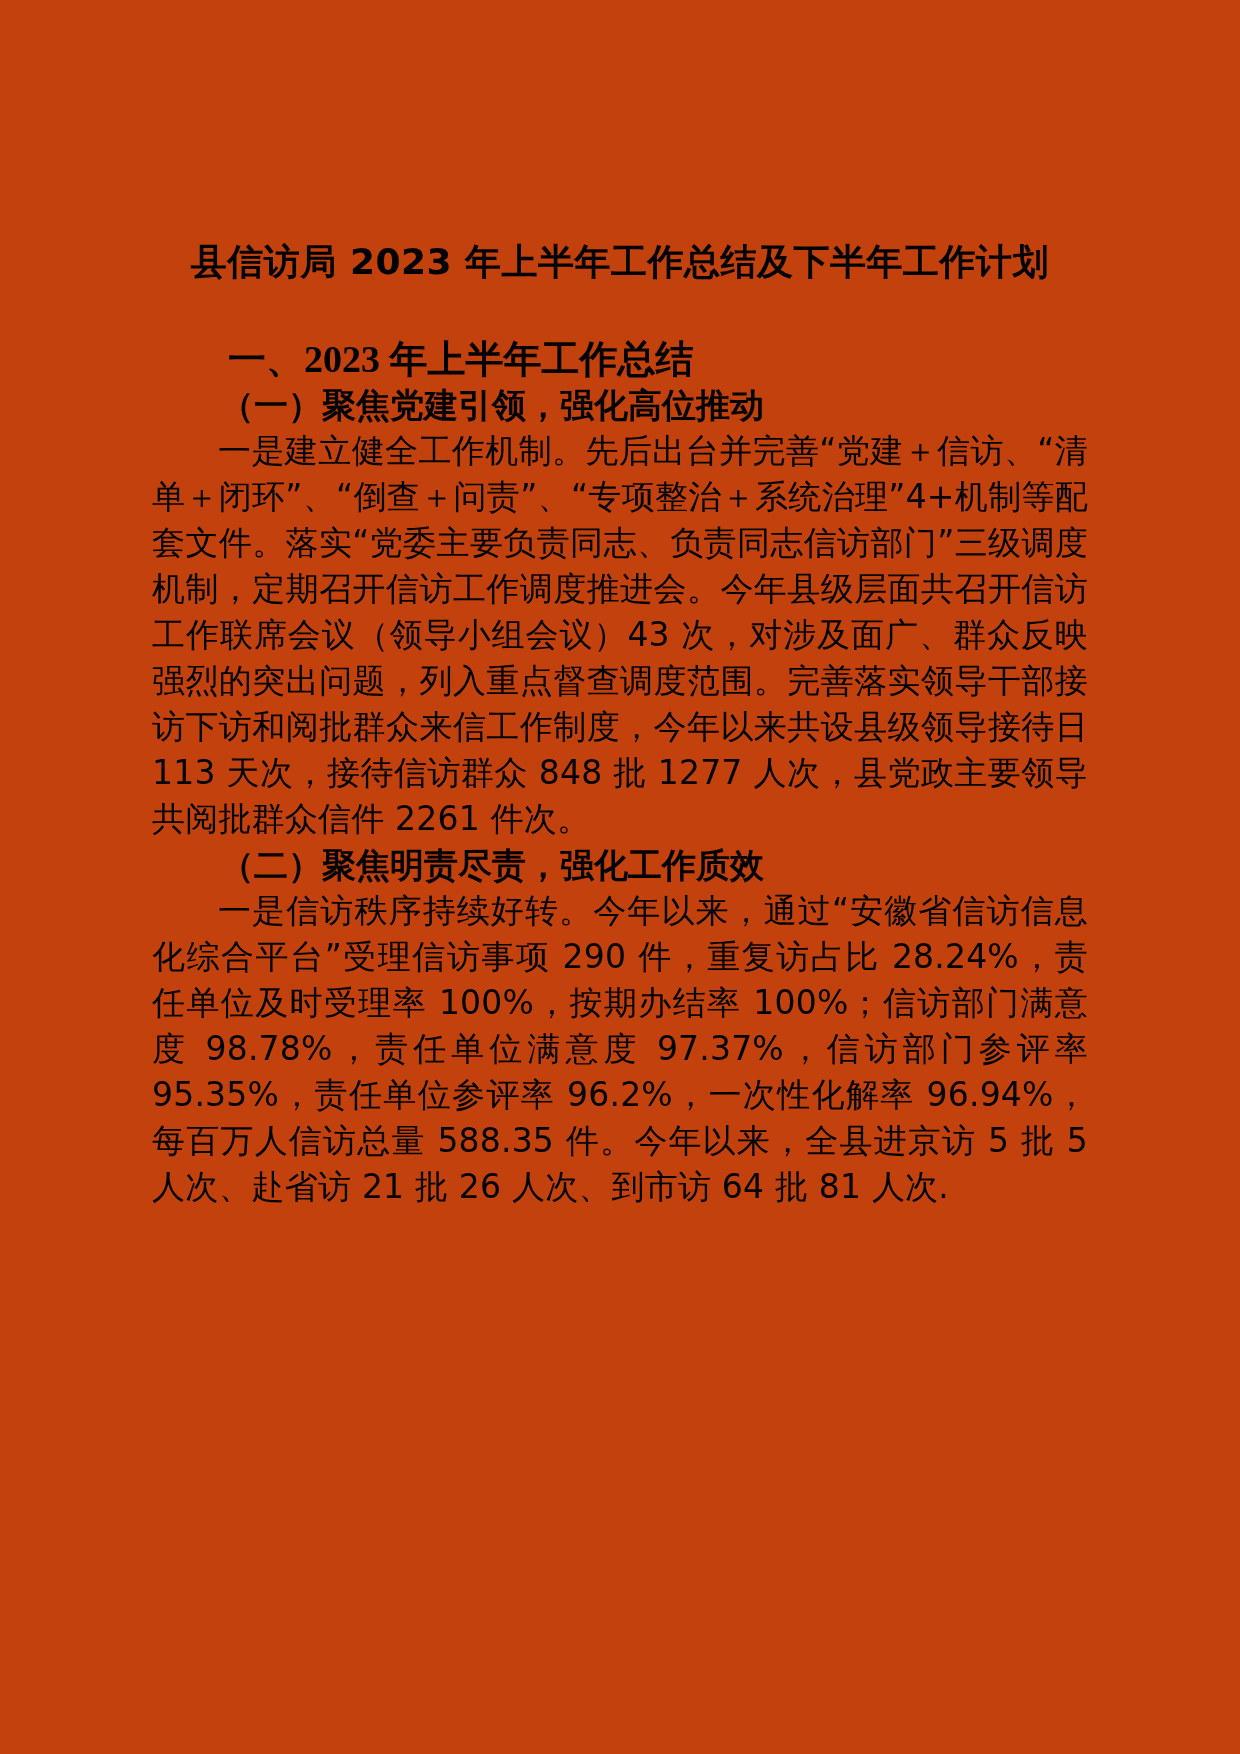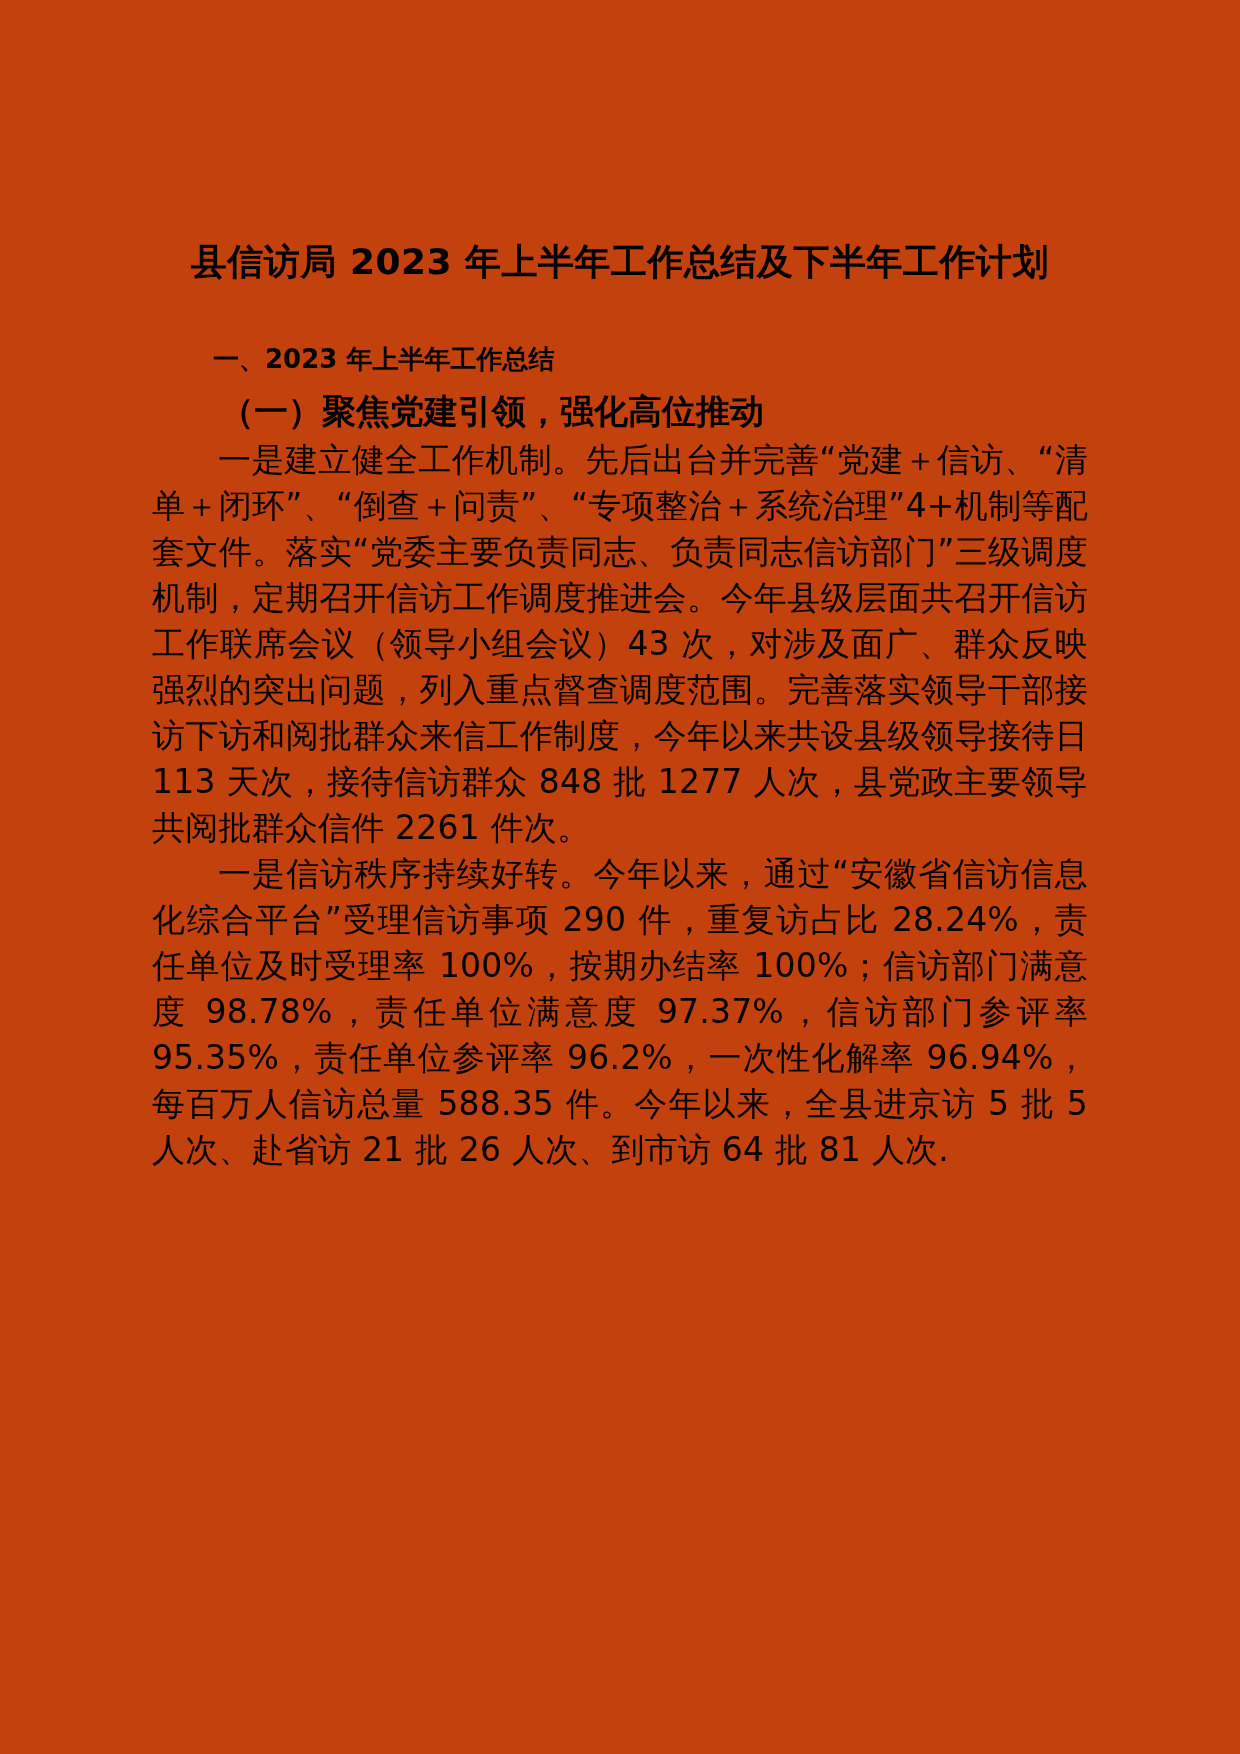--- a/index.html
+++ b/index.html
@@ -23,33 +23,33 @@
   }
   .doc-title {
     font-size: 36px;
     font-weight: 700;
     line-height: 44px;
     text-align: center;
     margin: 0 0 52px 0;
     letter-spacing: 0.5px;
   }
   .heading-1 {
-    font-size: 26px;
+    font-size: 38px;
     font-weight: 700;
     line-height: 46px;
-    margin: 9px;
+    margin: 0;
     text-indent: 2em;
+    font-family: Liberation Serif, serif;
   }
   .heading-2 {
     font-size: 34px;
     font-weight: 700;
     line-height: 46px;
     margin: 0;
     text-indent: 2em;
-    font-family: Liberation Mono, monospace;
   }
   .body-para {
     font-size: 33px;
     font-weight: 400;
     line-height: 46px;
     margin: 0;
     text-indent: 2em;
     text-align: justify;
     letter-spacing: 0.2px;
   }
@@ -61,16 +61,17 @@
 
   <h1 class="doc-title">县信访局 2023 年上半年工作总结及下半年工作计划</h1>
 
   <h2 class="heading-1">一、2023 年上半年工作总结</h2>
 
   <h3 class="heading-2">（一）聚焦党建引领，强化高位推动</h3>
 
   <p class="body-para">一是建立健全工作机制。先后出台并完善“党建＋信访、“清单＋闭环”、“倒查＋问责”、“专项整治＋系统治理”4+机制等配套文件。落实“党委主要负责同志、负责同志信访部门”三级调度机制，定期召开信访工作调度推进会。今年县级层面共召开信访工作联席会议（领导小组会议）43 次，对涉及面广、群众反映强烈的突出问题，列入重点督查调度范围。完善落实领导干部接访下访和阅批群众来信工作制度，今年以来共设县级领导接待日 113 天次，接待信访群众 848 批 1277 人次，县党政主要领导共阅批群众信件 2261 件次。</p>
 
 
+  <h3 class="heading-2">（二）聚焦明责尽责，强化工作质效</h3>
 
   <p class="body-para">一是信访秩序持续好转。今年以来，通过“安徽省信访信息化综合平台”受理信访事项 290 件，重复访占比 28.24%，责任单位及时受理率 100%，按期办结率 100%；信访部门满意度 98.78%，责任单位满意度 97.37%，信访部门参评率 95.35%，责任单位参评率 96.2%，一次性化解率 96.94%，每百万人信访总量 588.35 件。今年以来，全县进京访 5 批 5 人次、赴省访 21 批 26 人次、到市访 64 批 81 人次.</p>
 
 </div>
 
 </body></html>

